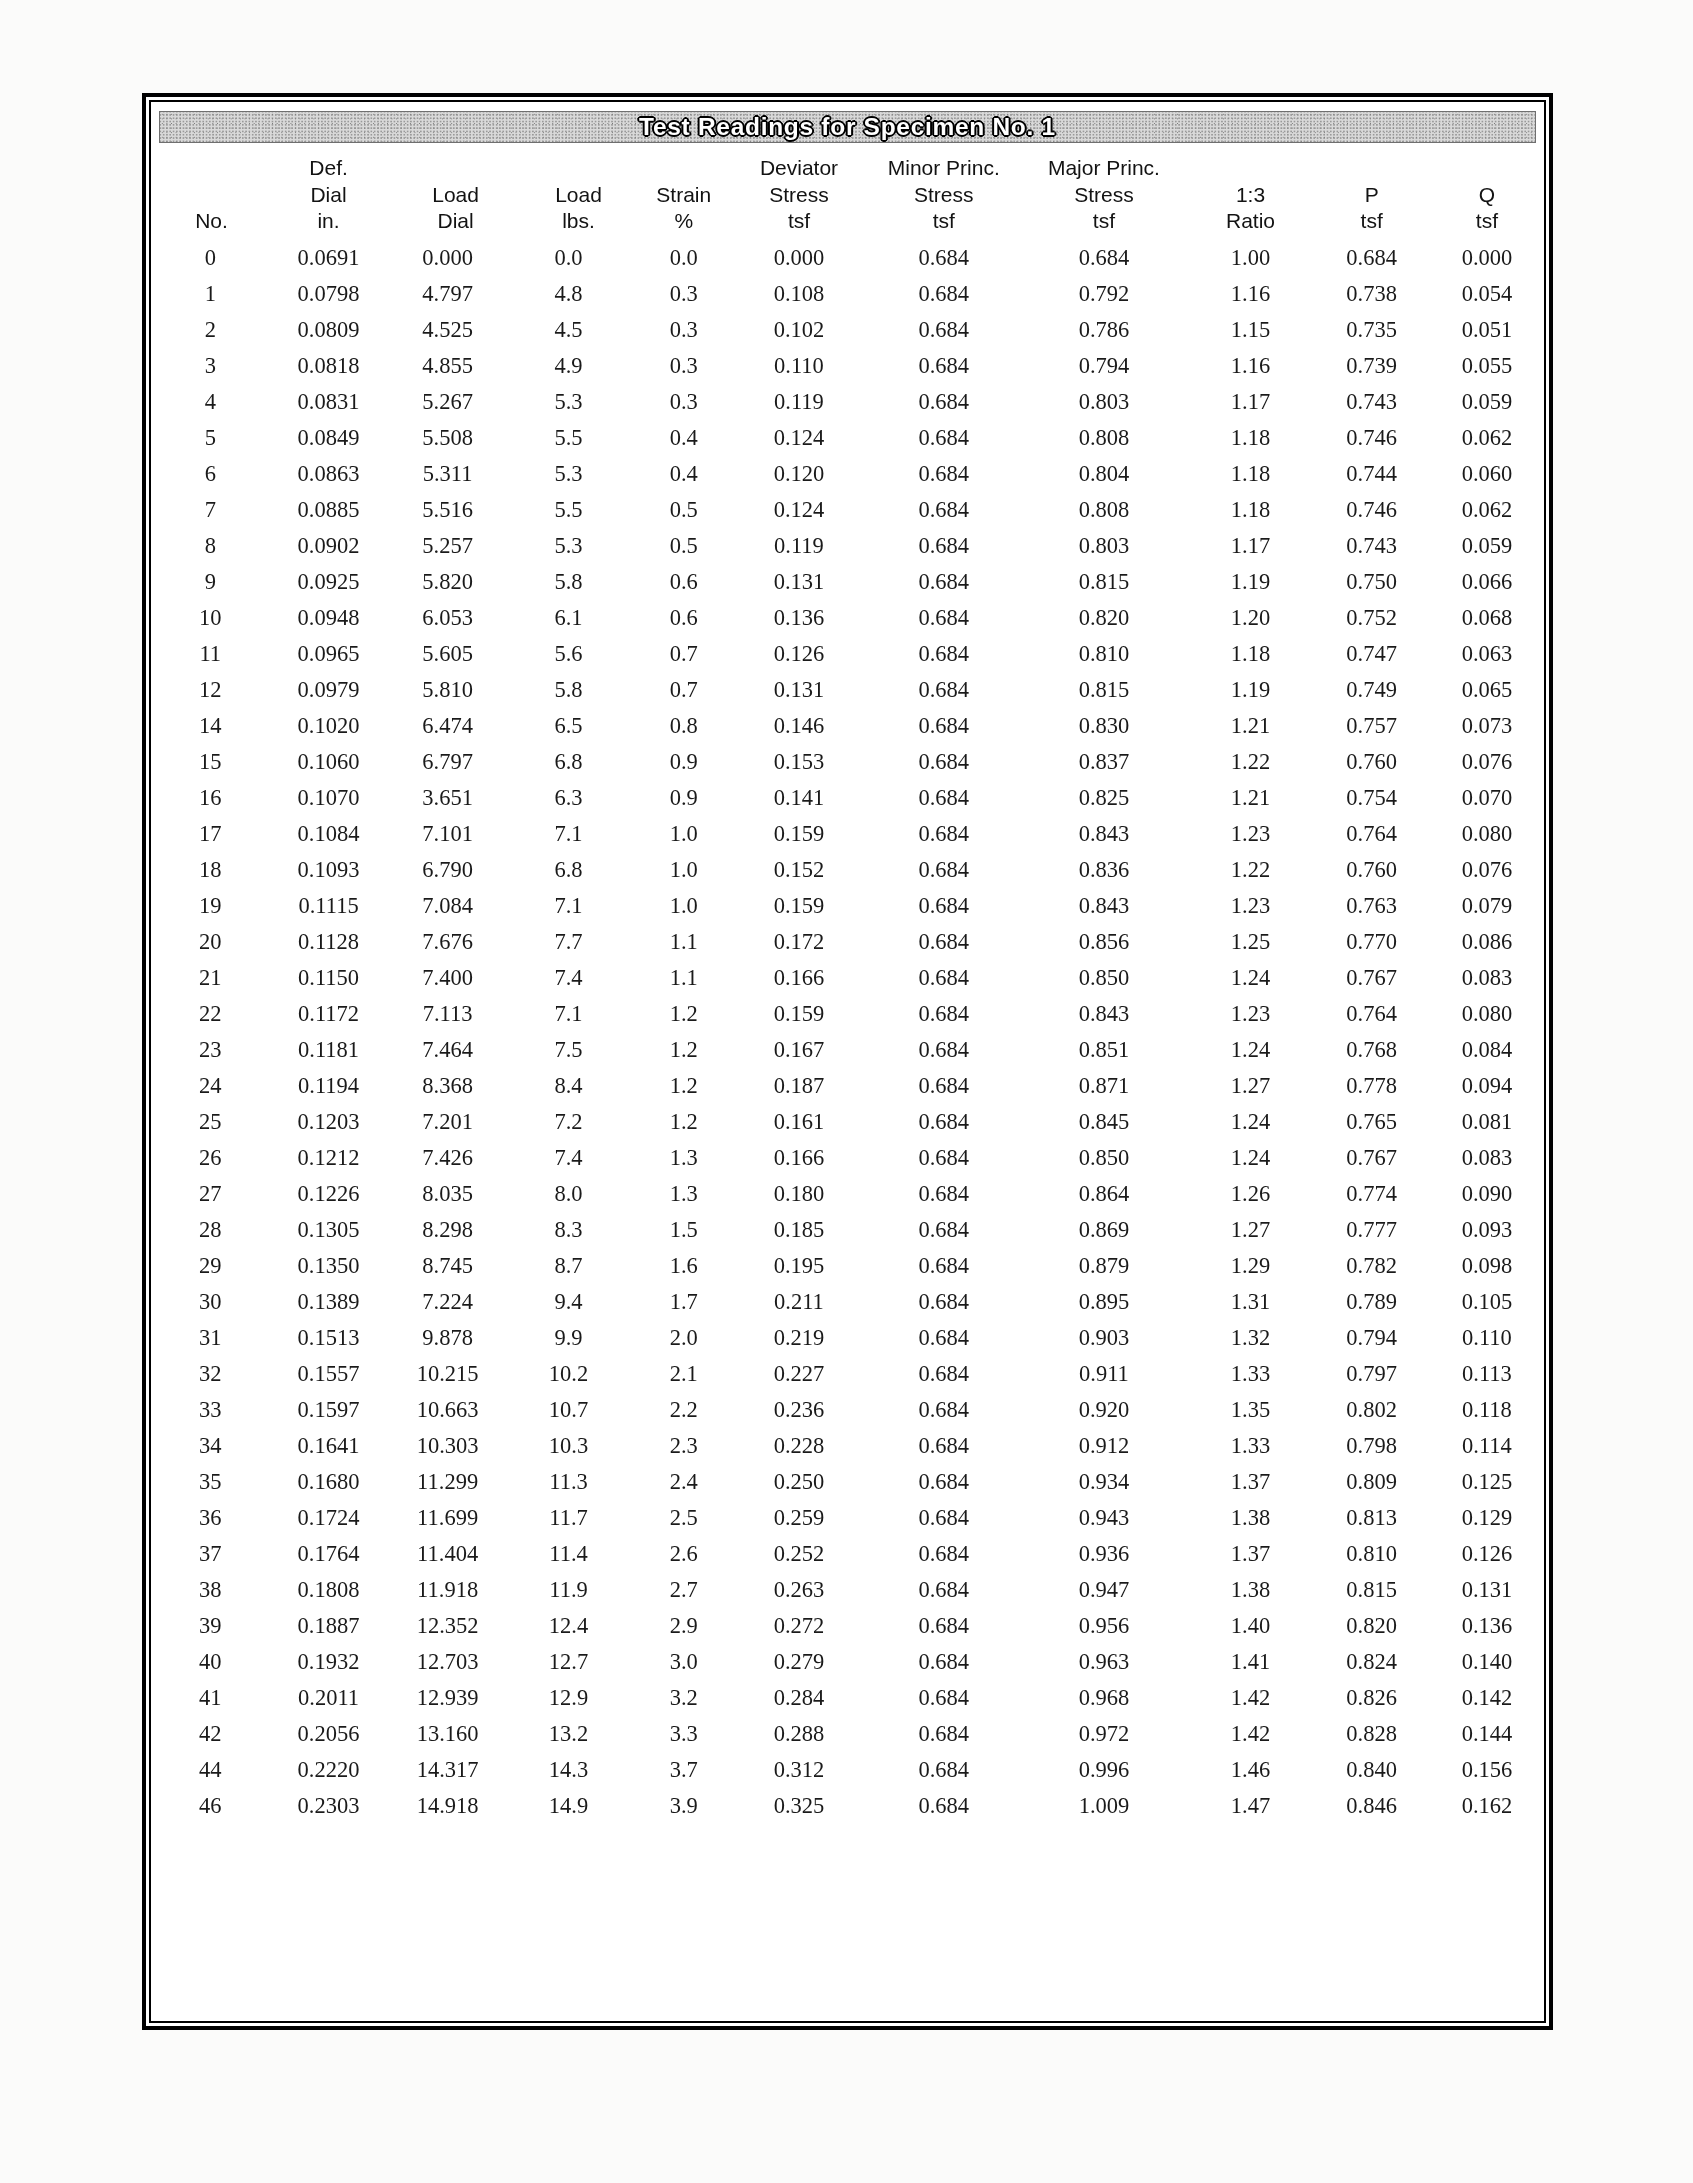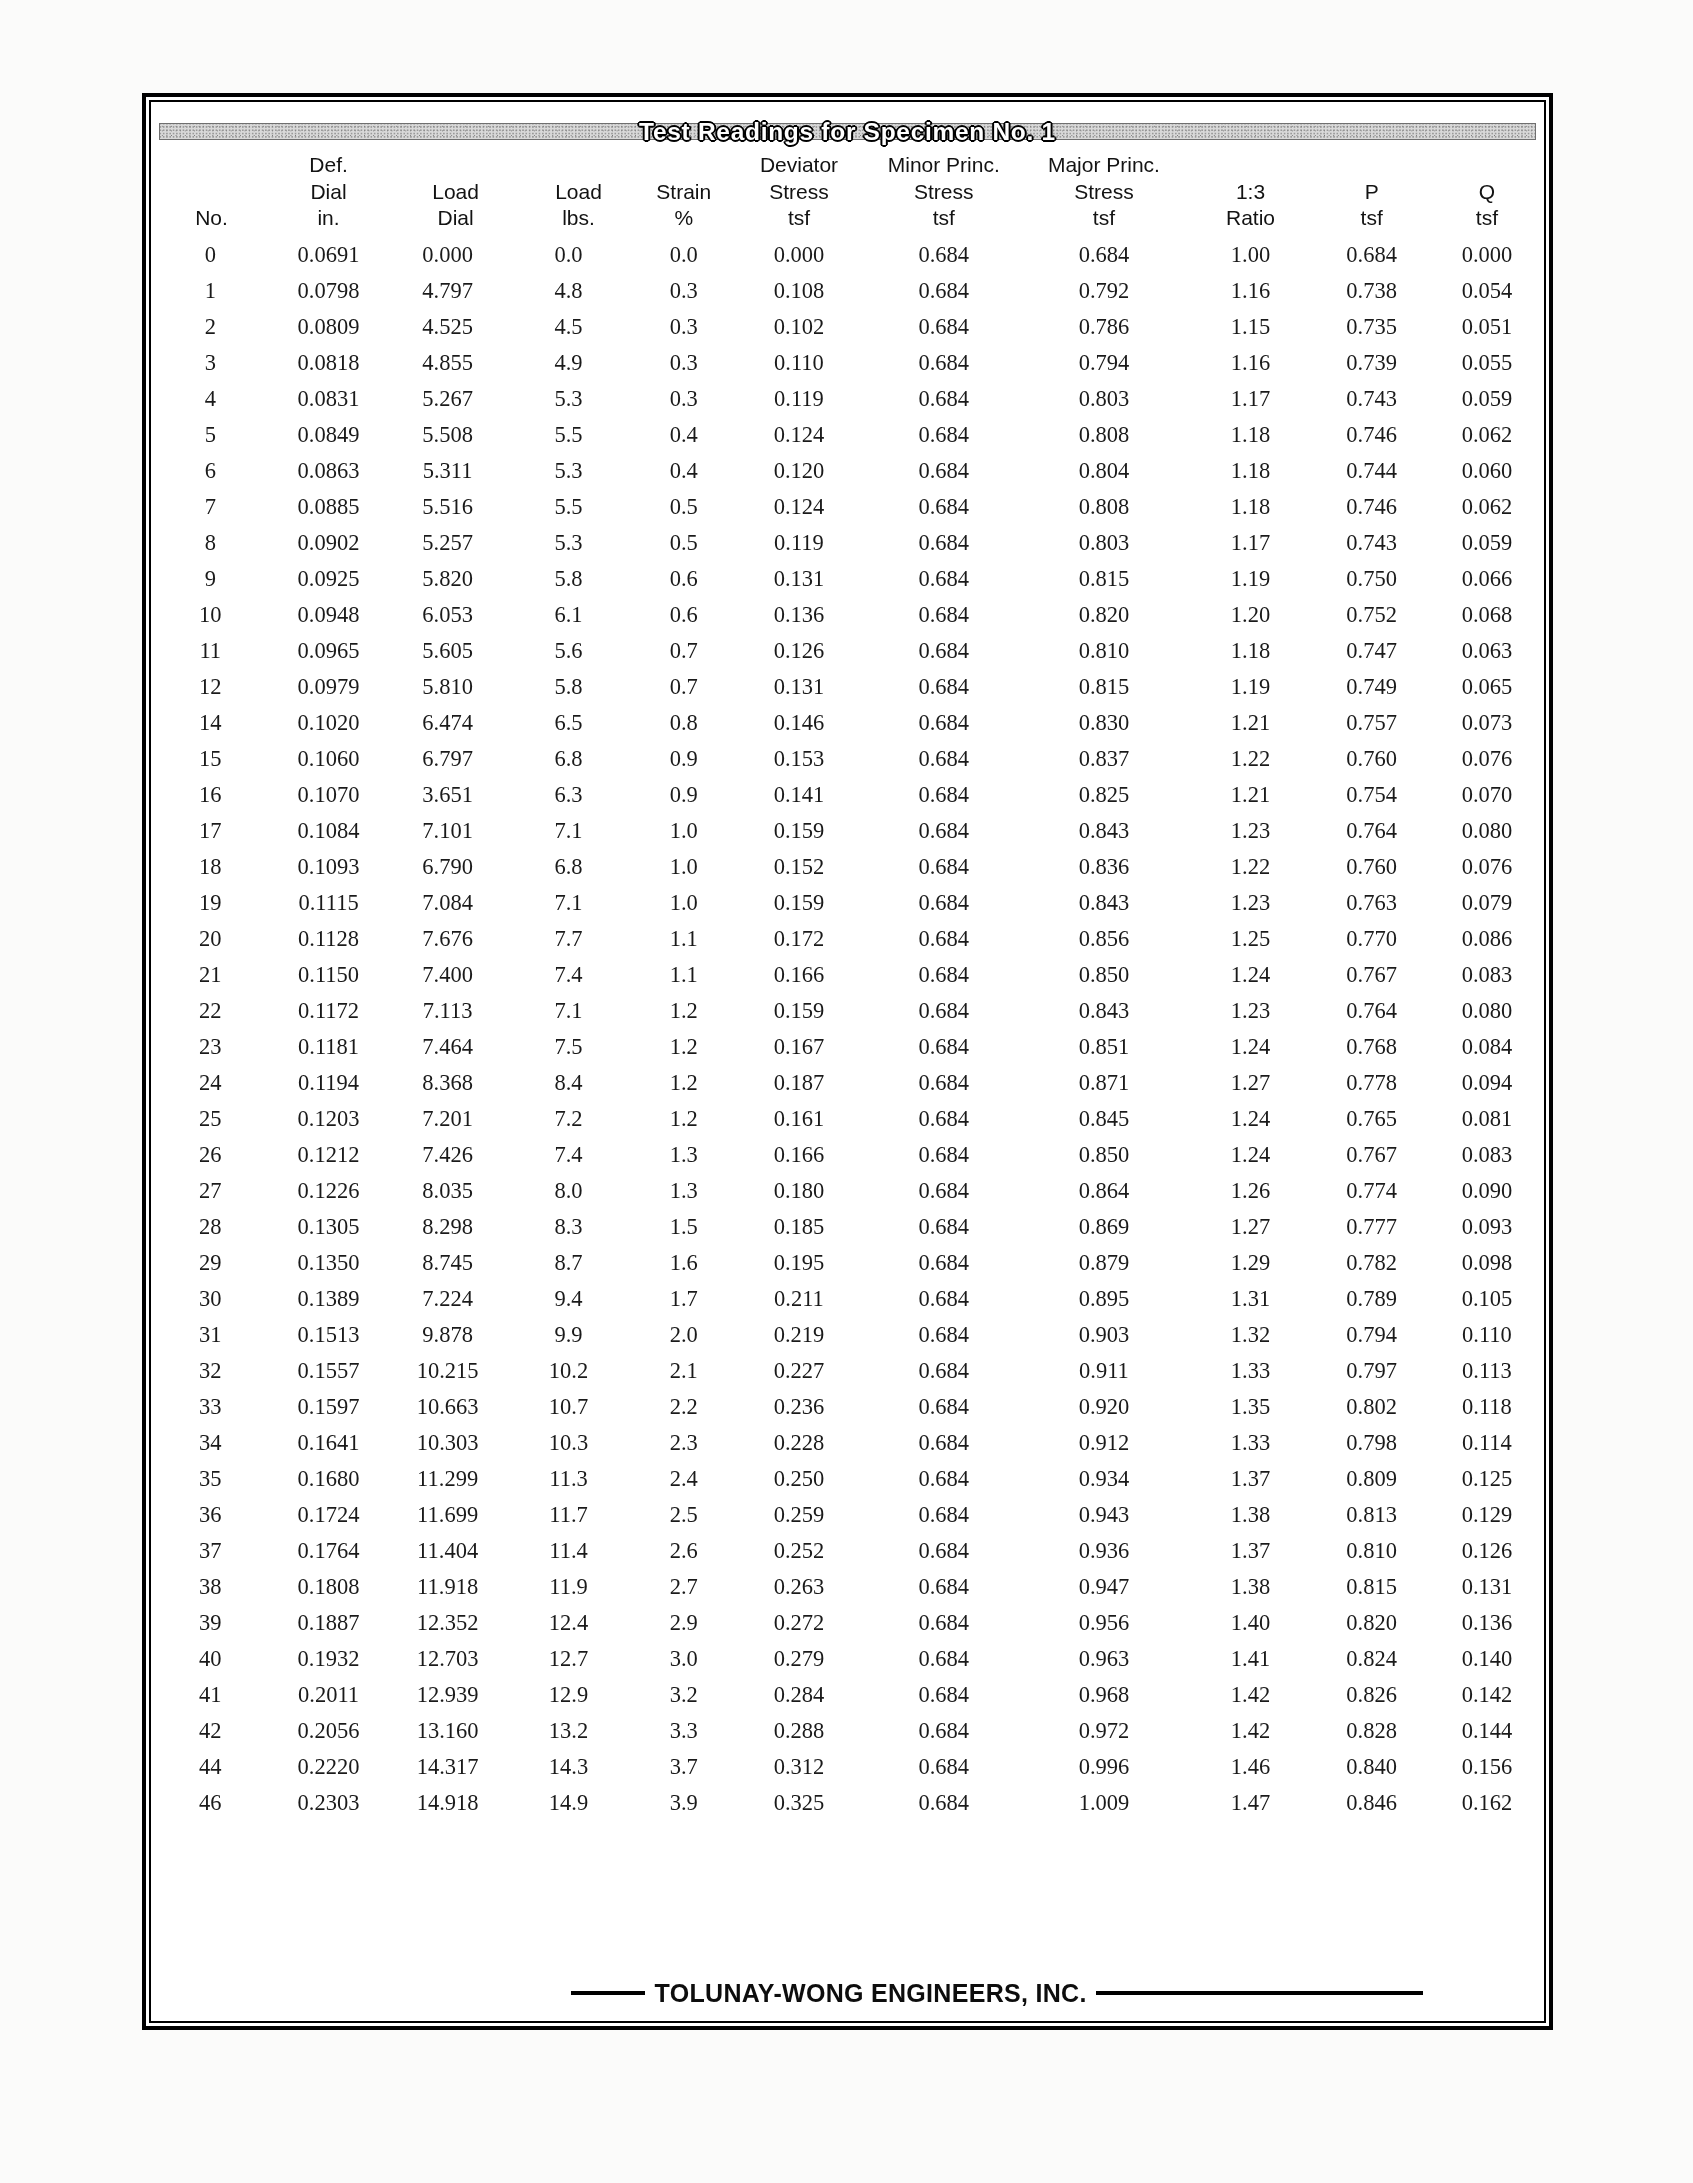--- a/index.html
+++ b/index.html
@@ -10,21 +10,21 @@
     position:absolute; left:142px; top:93px; width:1411px; height:1937px;
     border:4.6px solid #000; padding:3.3px; background:#fff;
   }
   .frame-inner {
     width:100%; height:100%; border:2px solid #000;
     display:flex; flex-direction:column; overflow:hidden;
   }
 
   
   .banner {
-    margin:21px 8px 0 8px; height:17px; flex:0 0 auto;
+    margin:9px 8px 0 8px; height:32px; flex:0 0 auto;
     border:0.7px solid #6f6f6f;
     background-color:#d9d9d9;
     background-image:
       radial-gradient(#787878 0.7px, transparent 0.9px),
       radial-gradient(#9a9a9a 0.7px, transparent 0.9px);
     background-size:4.6px 4.6px, 3.3px 3.3px;
     background-position:0 0, 2px 1.3px;
     display:flex; align-items:center; justify-content:center;
   }
   .banner-title {
@@ -697,21 +697,16 @@
             <td class="c5">0.325</td>
             <td class="c6">0.684</td>
             <td class="c7">1.009</td>
             <td class="c8">1.47</td>
             <td class="c9">0.846</td>
             <td class="c10">0.162</td>
           </tr>
         </tbody>
     </table>
 
-    <div class="footer">
-      <span class="rule rule-left"></span>
-      <span class="footer-text">TOLUNAY-WONG ENGINEERS, INC.</span>
-      <span class="rule rule-right"></span>
-    </div>
 
   </div>
 </div>
 
 
 </body></html>

